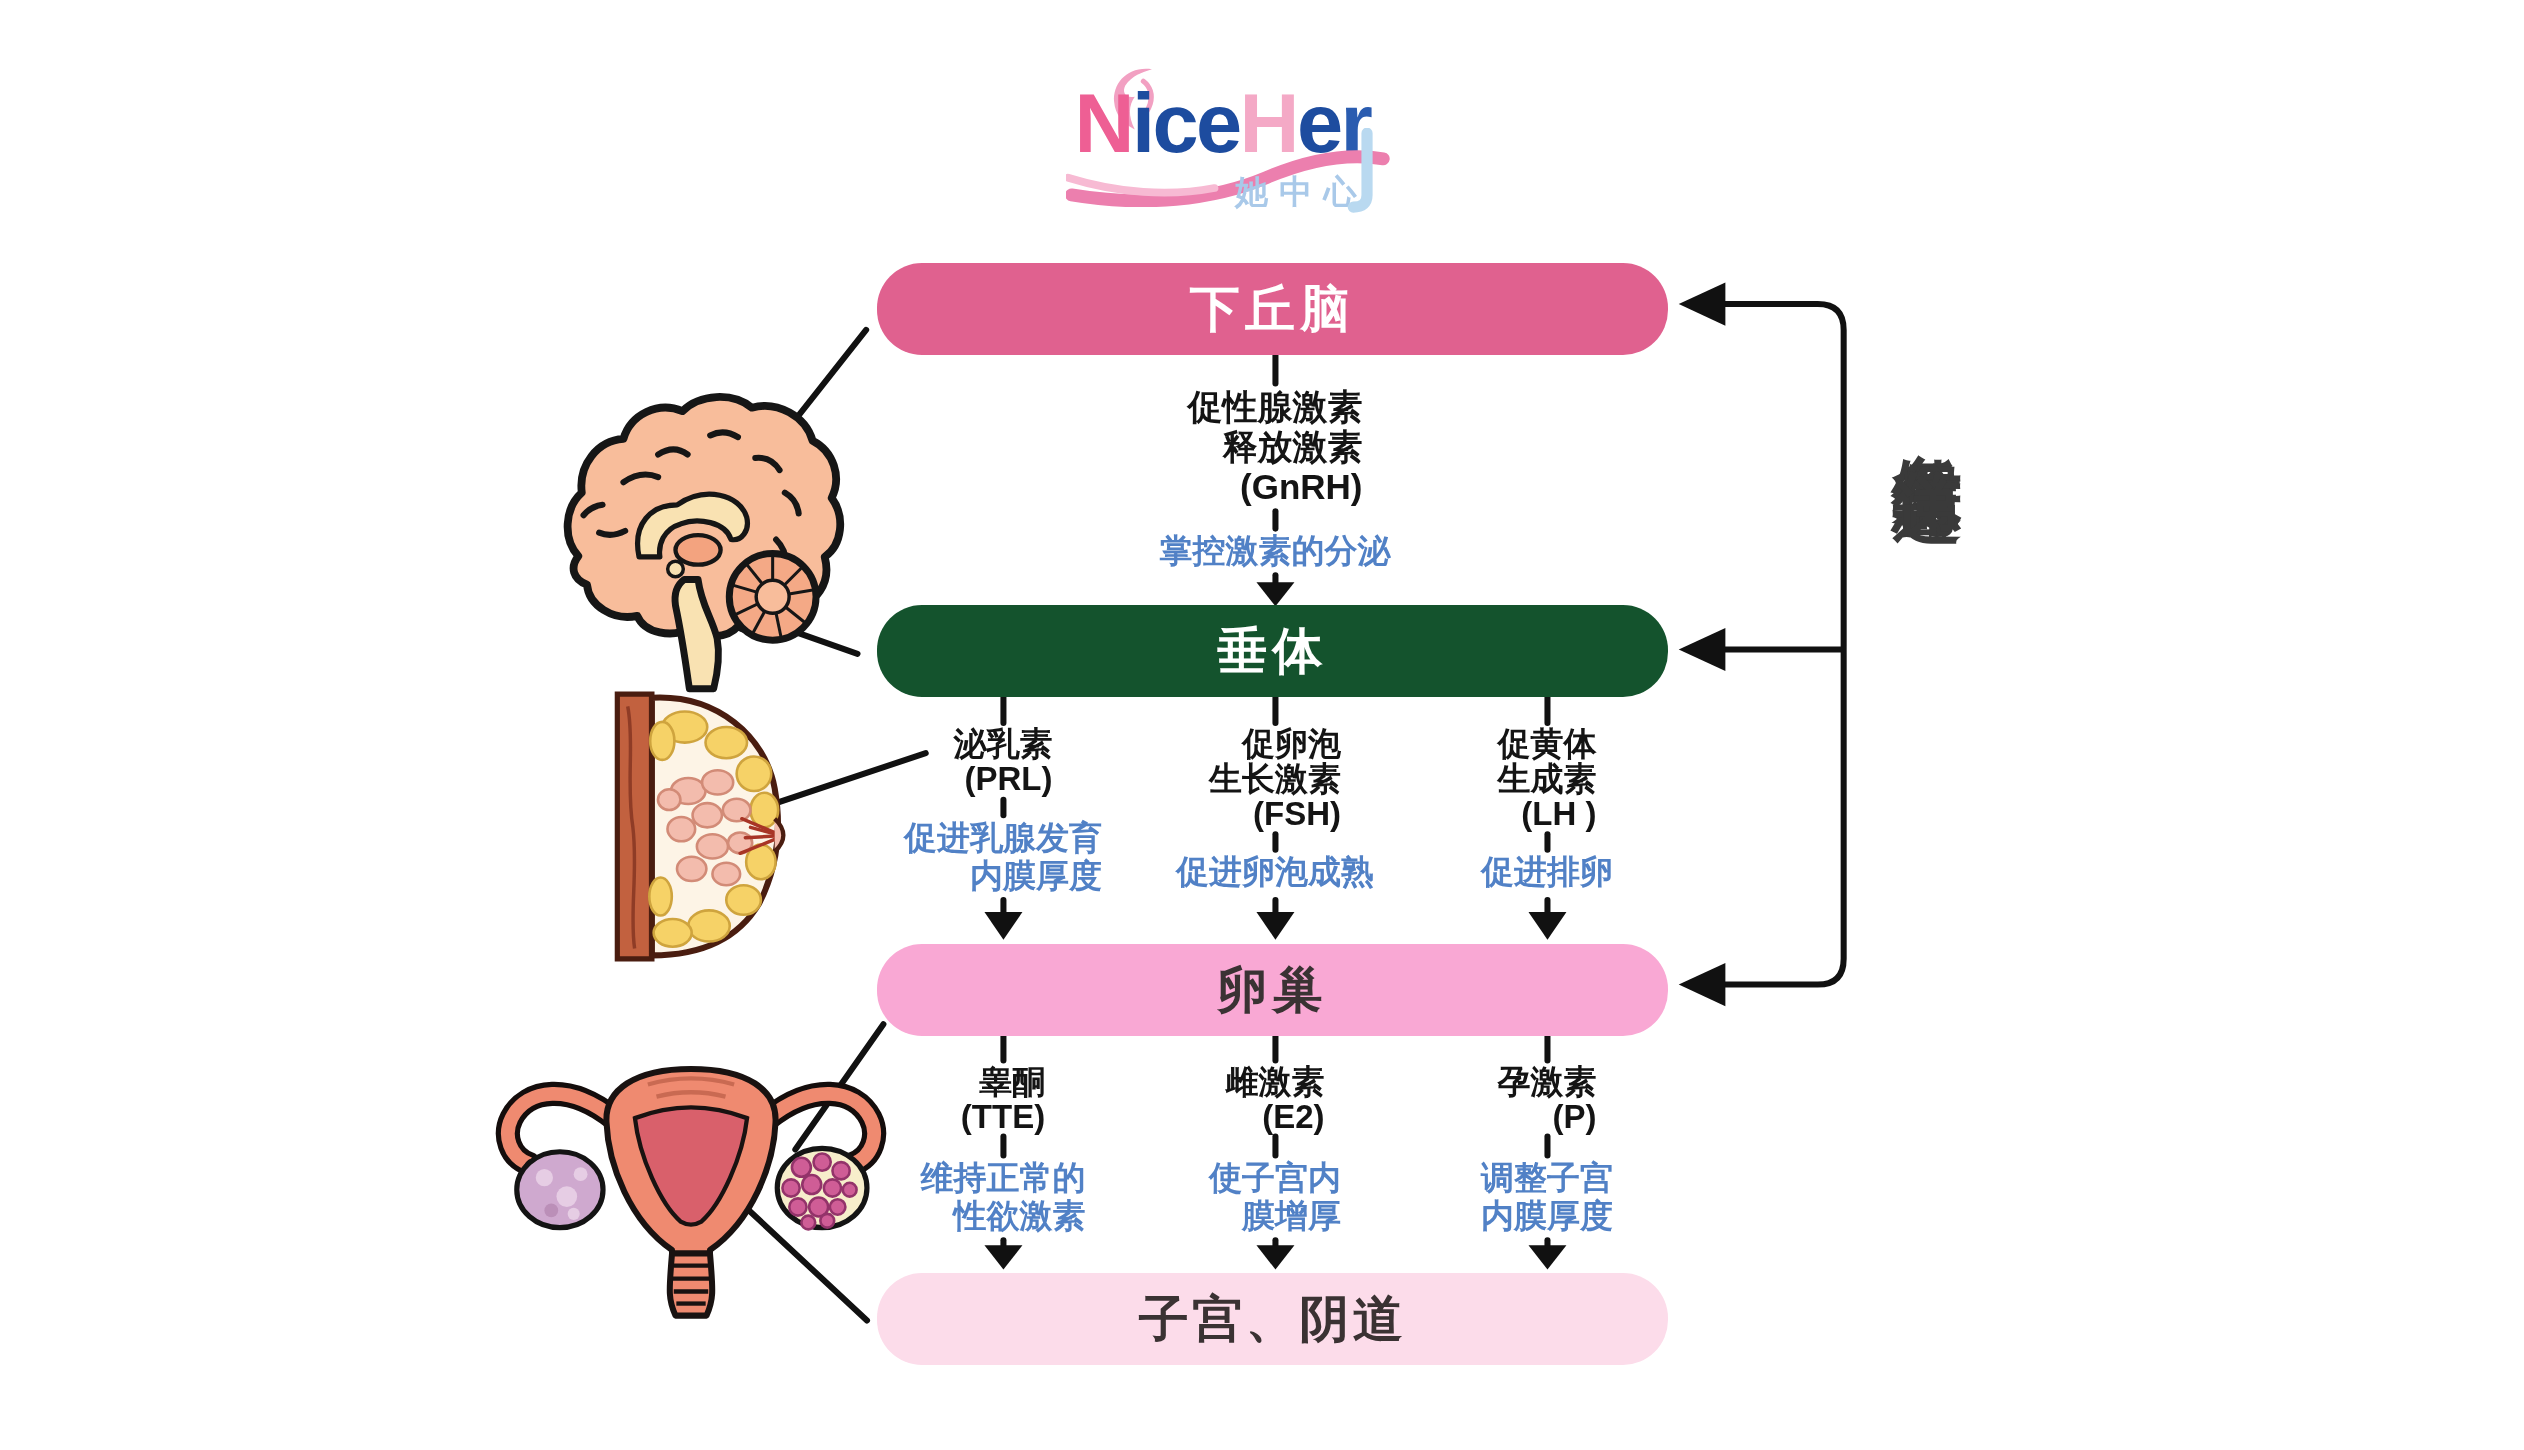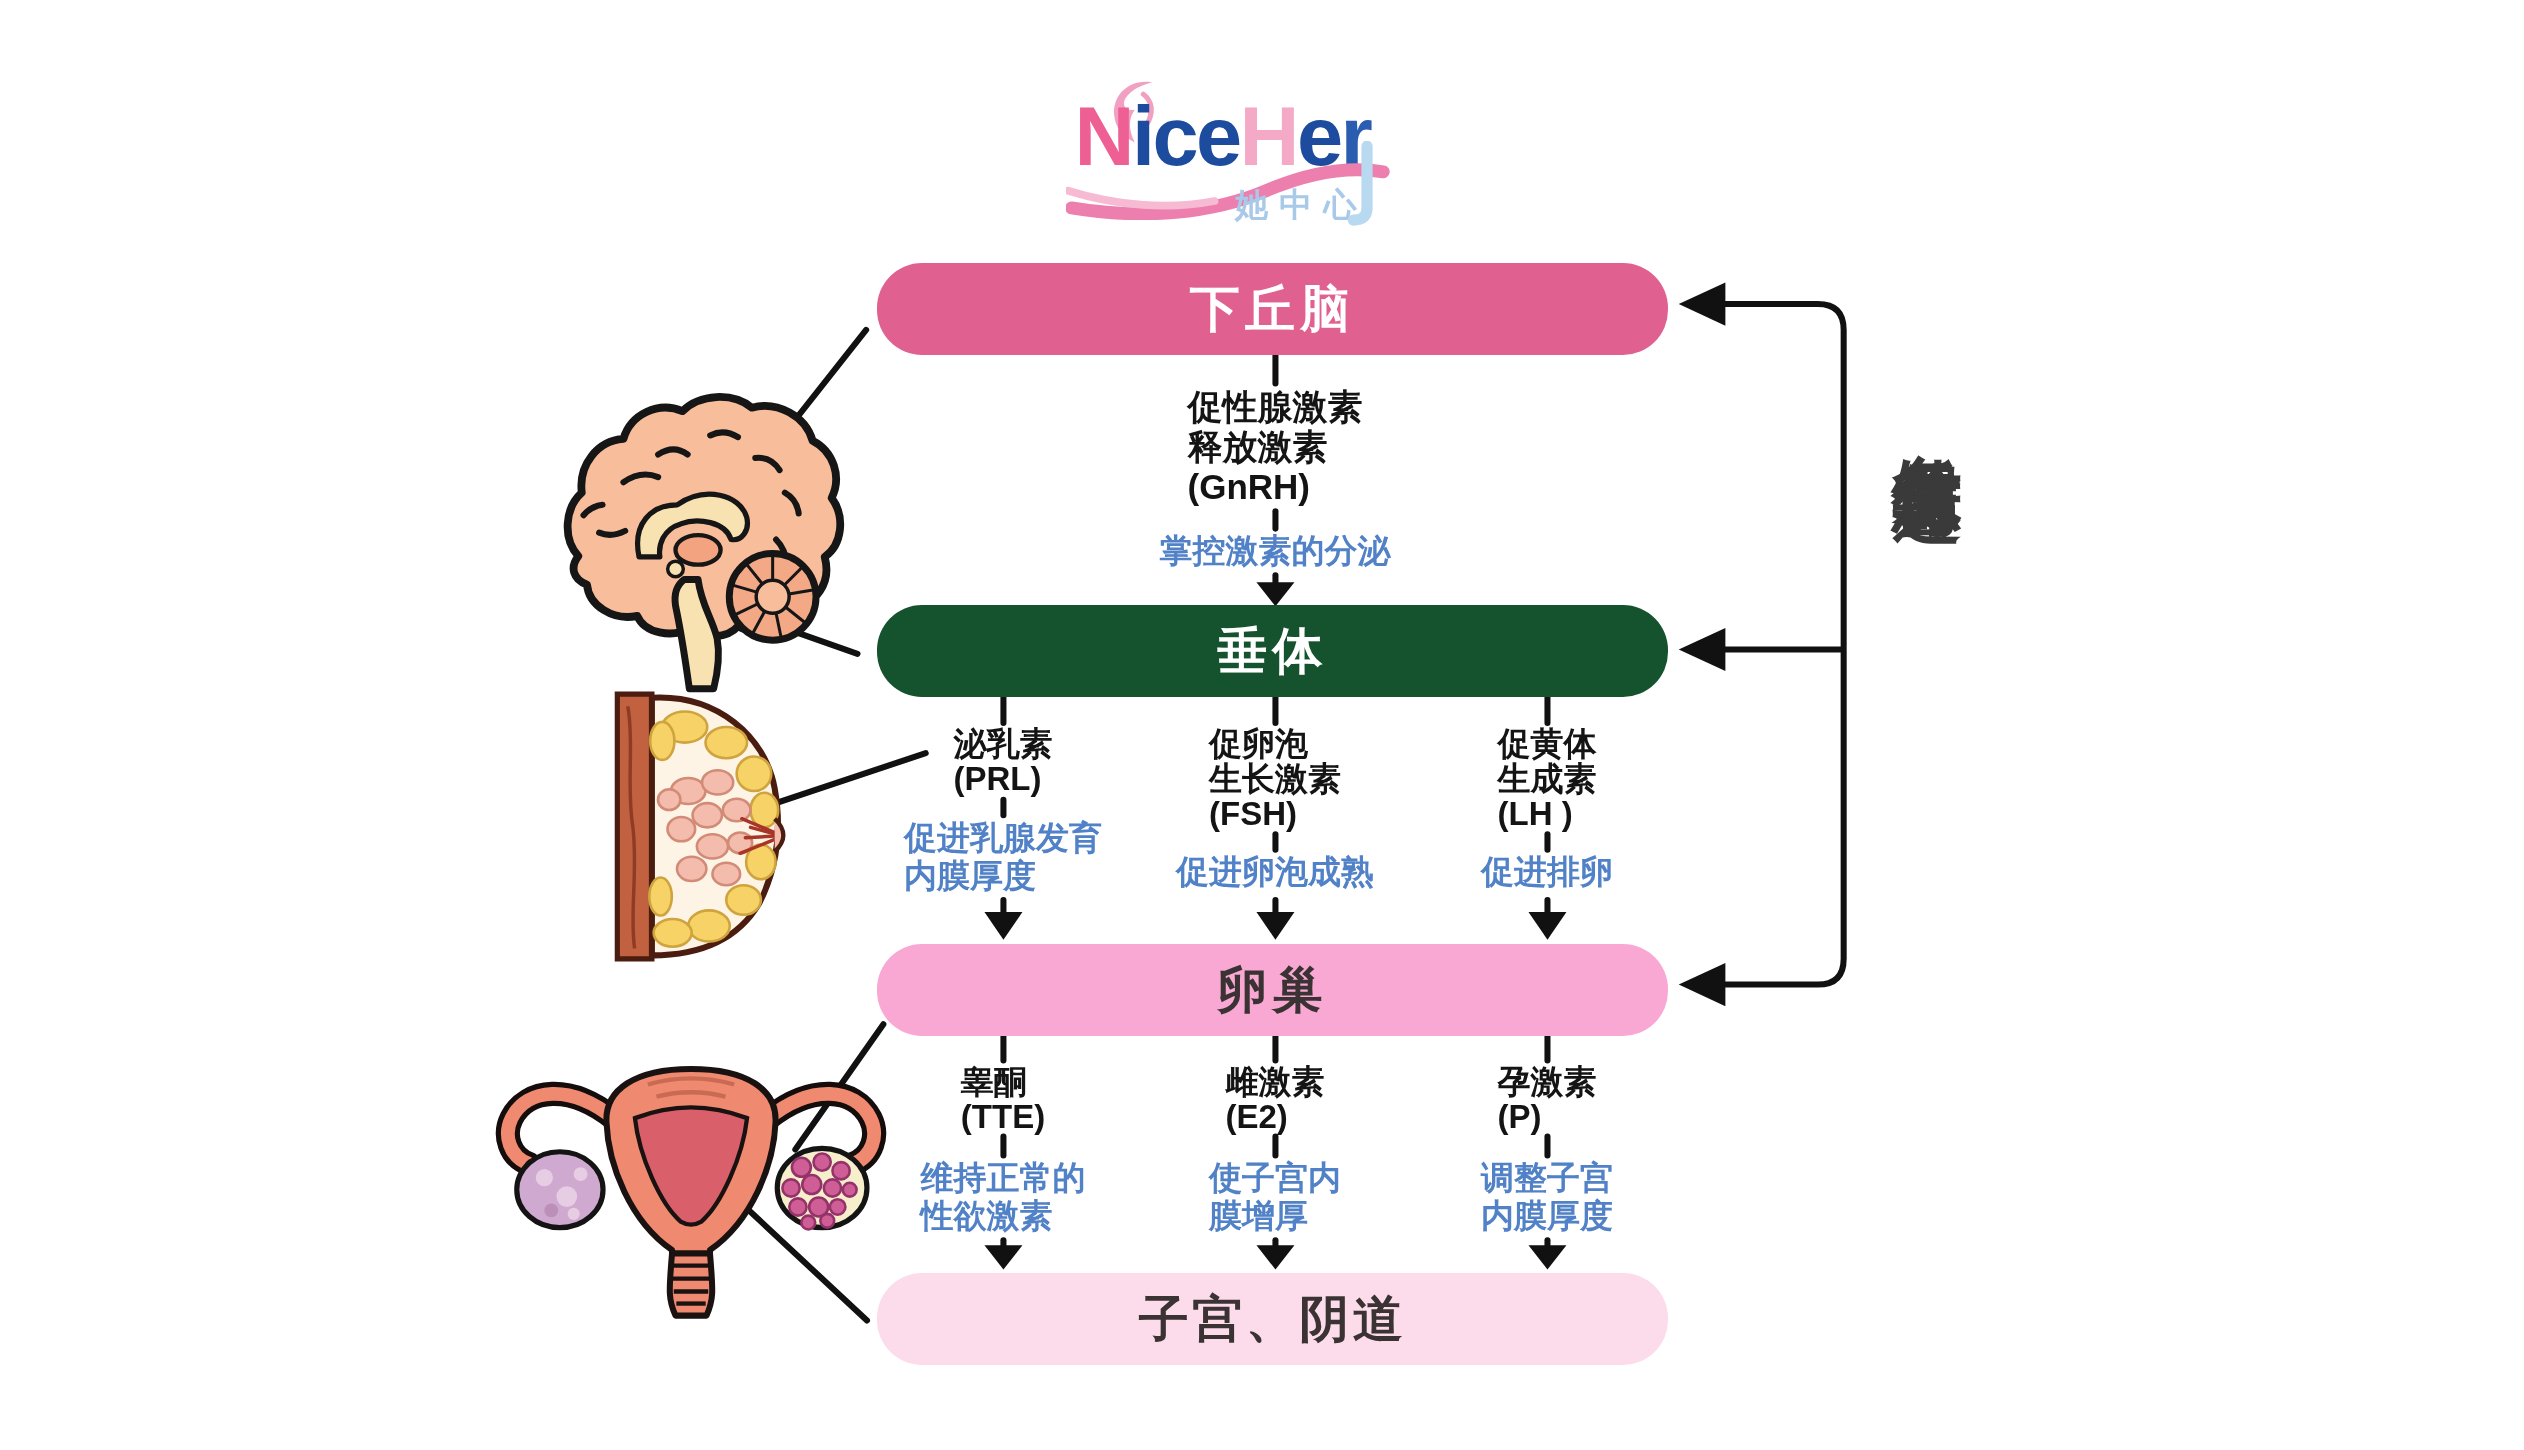--- a/index.html
+++ b/index.html
@@ -9,34 +9,34 @@
   .organ{position:absolute;}
   
   .pill{position:absolute;left:877px;width:791px;height:92px;border-radius:45px;
         display:flex;align-items:center;justify-content:center;}
   .pill span{font-size:50px;font-weight:900;letter-spacing:5.2px;}
   .pill1{top:263px;background:#e0618f;} .pill1 span{color:#ffffff;}
   .pill2{top:605px;background:#14532d;} .pill2 span{color:#ffffff;}
   .pill3{top:944px;background:#f9a8d4;} .pill3 span{color:#3a3233;}
   .pill4{top:1273px;background:#fcdcea;} .pill4 span{color:#3a3233;letter-spacing:3.5px;}
   
-  .tb{position:absolute;transform:translateX(-50%);text-align:left;white-space:pre-line;}
+  .tb{position:absolute;transform:translateX(-50%);text-align:right;white-space:pre-line;}
   .hname{font-size:33px;line-height:35px;font-weight:800;color:#141414;}
   .heff{font-size:33px;line-height:38px;font-weight:800;color:#5181c6;}
   .c1{left:1003px;} .c2{left:1275px;} .c3{left:1547px;}
   .gname{top:387px;font-size:35px;line-height:40px;}
   .geff{top:532px;}
   .row1{top:726px;} 
   .eff1a{top:819px;} .eff1b{top:853px;}
   .row2{top:1064px;} .eff2{top:1159px;}
   
   .feedback{position:absolute;left:1881px;top:399px;writing-mode:vertical-rl;text-orientation:upright;
             font-size:69px;font-weight:800;color:#3a3a3a;letter-spacing:2.6px;}
   
-  .logo{position:absolute;left:1066px;top:79px;width:414px;height:147px;}
+  .logo{position:absolute;left:1066px;top:66px;width:414px;height:147px;}
   .wordmark{position:absolute;left:8.6px;top:15.5px;font-size:83px;font-weight:800;letter-spacing:-2.6px;line-height:83px;}
   .lg-n{color:#ee5f94;} .lg-ice{color:#1d4c9f;} .lg-h{color:#f4a9c6;} .lg-e{color:#1d4c9f;} .lg-r{color:#2a5cb0;}
   .subtitle{position:absolute;left:169px;top:104px;font-size:33px;font-weight:600;letter-spacing:11.2px;color:#a9c9e9;}
 </style>
 </head>
 <body>
 
 <div class="canvas">
 
   <svg class="overlay" viewBox="0 0 2924 1680">

